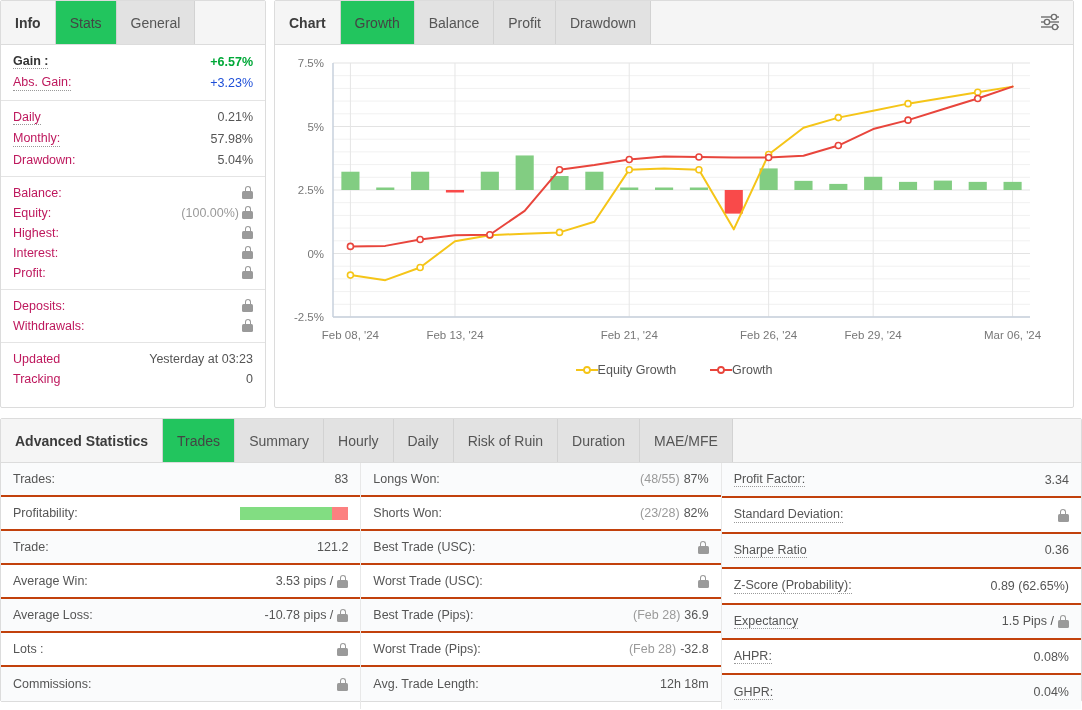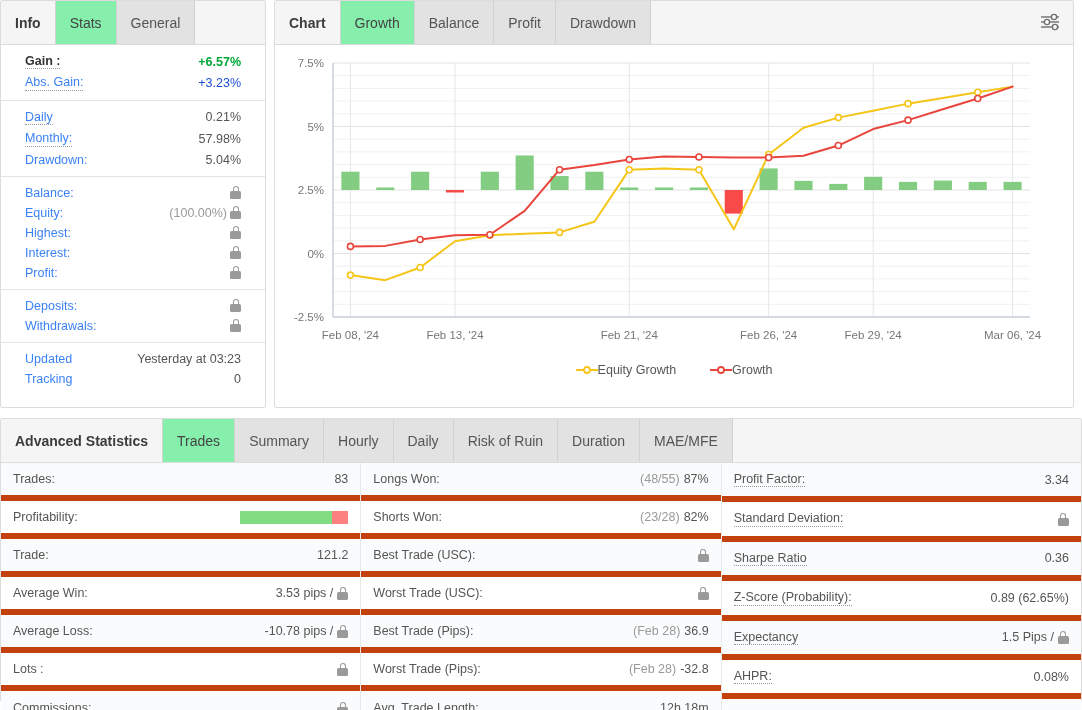--- a/index.html
+++ b/index.html
@@ -36,31 +36,31 @@
     color: #555;
     background: #e2e2e2;
     border-right: 1px solid #d2d2d2;
     cursor: pointer;
     line-height: 1.2;
     white-space: nowrap;
     align-self: stretch;
     display: flex; align-items: center;
   }
   .tab.plain { background: #f5f5f5; font-weight: bold; color: #3c3c3c; }
-  .tab.active { background: #86efac; color: #444; text-align: right; }
+  .tab.active { background: #22c55e; color: #444; text-align: right; }
   .tab-spacer { flex: 1; background: #f5f5f5; align-self: stretch; }
 
   .stat-groups { flex: 1; padding: 0; }
-  .stat-group { border-bottom: 1px solid #e4e4e4; padding: 6px 12px; }
+  .stat-group { border-bottom: 1px solid #e4e4e4; padding: 6px 0; }
   .stat-group:last-child { border-bottom: none; }
   .stat-row {
     display: flex; justify-content: space-between; align-items: center;
     padding: 3px 12px; font-size: 12.5px; color: #555;
   }
-  .stat-label { color: #3b82f6; }
+  .stat-label { color: #be185d; }
   .stat-label.dotted { border-bottom: 1px dotted #999; padding-bottom: 0px; line-height: 1.15; }
   .stat-label.bold { font-weight: bold; color: #333; }
   .stat-val { color: #555; display: flex; align-items: center; gap: 3px; }
   .stat-val.green { color: #00a838; font-weight: bold; }
   .stat-val.green-n { color: #1d4ed8; }
   .muted { color: #9a9a9a; }
 
   .lock {
     display: inline-block; width: 11px; height: 13px; position: relative;
   }
@@ -91,21 +91,21 @@
   .legend-item { display: flex; align-items: center; cursor: pointer; }
 
   
   .bottom-panel { margin-top: 8px; height: 284px; }
   .stats-table { display: flex; width: 100%; }
   .stats-col { flex: 1; }
   .stats-col + .stats-col { border-left: 1px solid #e8e8e8; }
   .srow {
     display: flex; justify-content: space-between; align-items: center;
     padding: 9px 12px; font-size: 12.5px;
-    border-bottom: 6px solid #c2410c;
+    border-bottom: 2px solid #c2410c;
     min-height: 34px;
   }
   .srow:nth-child(odd) { background: #fafbfc; }
   .srow:nth-child(even) { background: #ffffff; }
   .srow:last-child { border-bottom: none; }
   .srow .k { color: #555; white-space: nowrap; }
   .srow .k.dotted { border-bottom: 1px dotted #9a9a9a; line-height: 1.15; }
   .srow .v { color: #555; display: flex; align-items: center; gap: 4px; white-space: nowrap; }
 
   .profit-bar {

